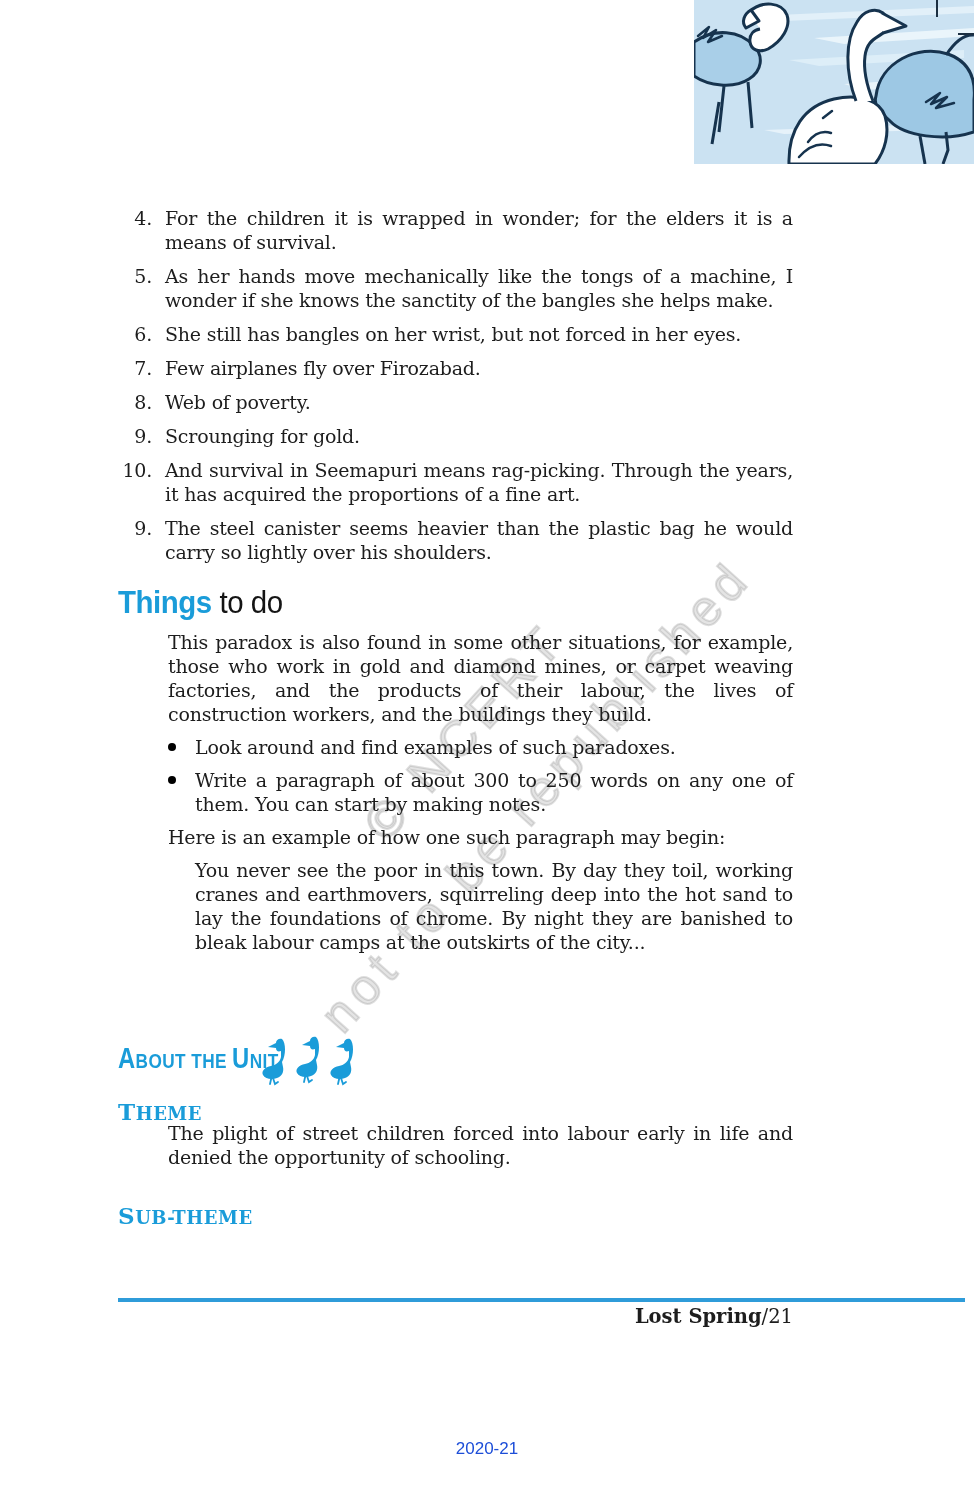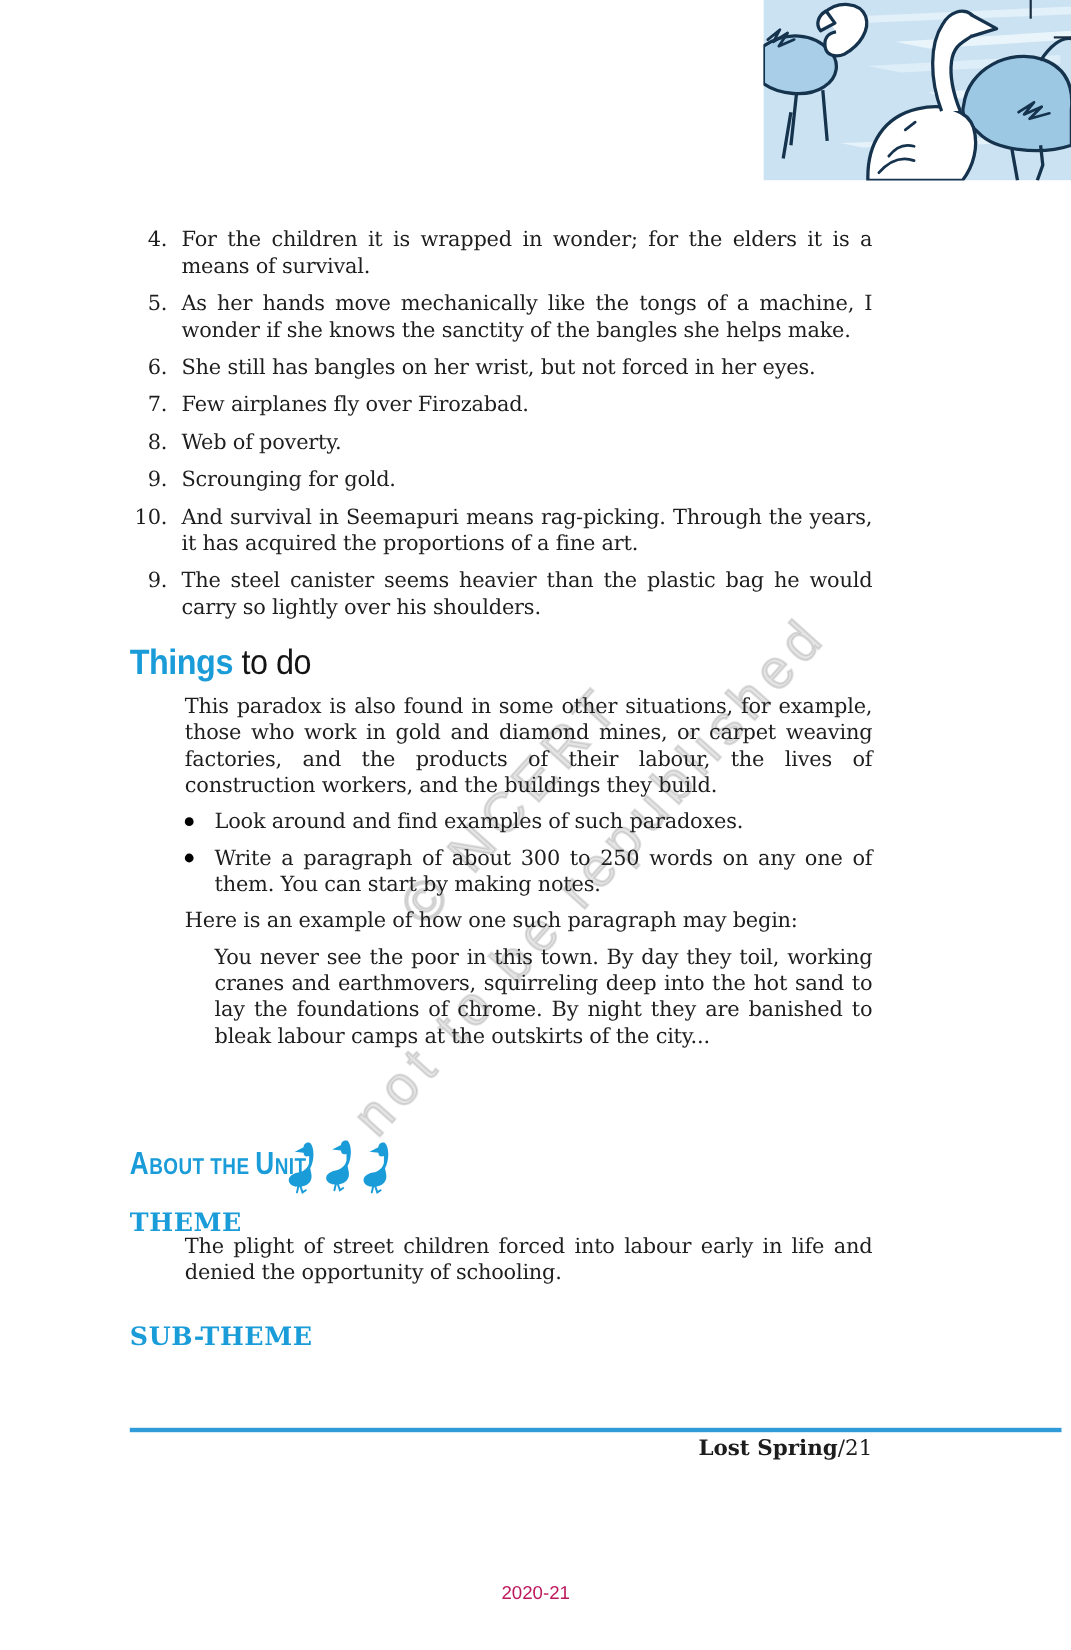--- a/index.html
+++ b/index.html
@@ -54,30 +54,30 @@
     left:118px; top:1042px; font-family:"Liberation Sans", sans-serif; font-weight:bold;
     color:#1a9cd9; transform:scaleX(0.82); transform-origin:left; white-space:nowrap;
     letter-spacing:0.5px;
   }
   .about-title .big { font-size:29px; }
   .about-title .small { font-size:21px; }
   .unit-birds { position:absolute; left:260px; top:1036px; width:110px; height:50px; z-index:1; }
 
   .mini-label { left:118px; top:1098px; color:#1a9cd9; font-weight:bold; letter-spacing:0.5px; }
   .mini-label .cap { font-size:23px; }
-  .mini-label .rest { font-size:23px;margin-top:28px; }
+  .mini-label .rest { font-size:18px;margin-top:28px; }
   .mini-label.sub { top:1202px; }
   .mini-text { left:168px; top:1121px; width:625px; font-size:19px; line-height:24px; text-align:justify; letter-spacing:-0.2px; }
   .mini-text.sub { top:1228px; }
 
   
   .rule { left:118px; top:1298px; width:847px; height:4px; background:#2f9cd9; }
   .footer { left:118px; top:1305px; width:675px; text-align:right; font-size:19.5px; }
   .footer .bold { font-weight:bold; }
-  .year { left:0; top:1439px; width:974px; text-align:center; font-family:"Liberation Sans", sans-serif; font-size:17px; color:#be185d; }
+  .year { left:0; top:1439px; width:974px; text-align:center; font-family:"Liberation Sans", sans-serif; font-size:17px; color:#1d4ed8; }
 </style>
 </head>
 <body>
 
 <div class="page">
 
   <svg class="header-art" viewBox="0 0 280 164" preserveAspectRatio="none">
     <rect width="280" height="164" fill="#cbe2f2"></rect>
     <path d="M60,16 L280,6 L280,13 L90,21 Z" fill="#e2f0f9"></path>
     <path d="M120,38 L280,28 L280,36 L150,44 Z" fill="#eaf5fb"></path>

